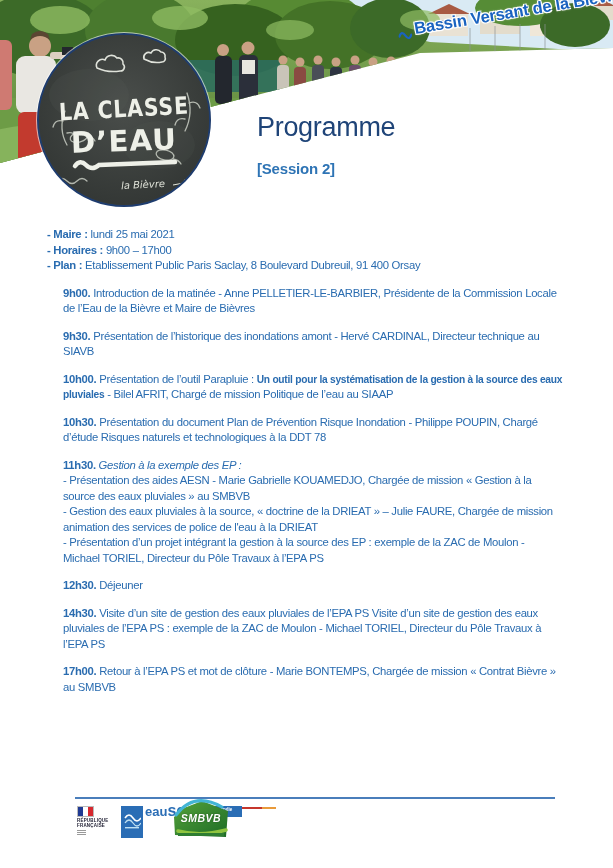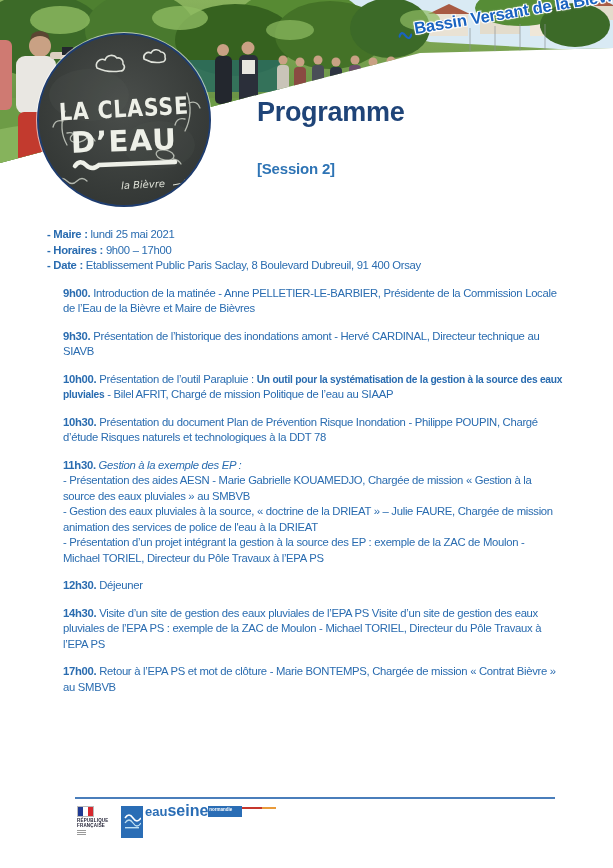--- a/index.html
+++ b/index.html
@@ -31,22 +31,22 @@
   }
   .badge .wavemark{flex:0 0 auto;margin-top:6px;}
   
   .logo-circle{
     position:absolute;left:37px;top:33px;width:170px;height:170px;
     border-radius:50%;border:2px solid #1E3C6E;overflow:hidden;
     background:#3C403D;box-shadow:0 0 0 1px rgba(255,255,255,.6);
   }
   
   .title{
-    position:absolute;left:257px;top:97px;
-    font-size:27px;font-weight:bold;color:var(--title-blue);letter-spacing:-0.3px;
+    position:absolute;left:257px;top:112px;
+    font-size:27px;font-weight:normal;color:var(--title-blue);letter-spacing:-0.3px;
   }
   .subtitle{
     position:absolute;left:257px;top:158px;
     font-size:15px;font-weight:bold;color:var(--accent-blue);line-height:22px;letter-spacing:-0.2px;
   }
   
   .body{
     position:absolute;left:47px;top:227px;width:560px;
     color:var(--body-blue);font-size:11.3px;line-height:15.5px;letter-spacing:-0.3px;
   }
@@ -219,21 +219,21 @@
 
   <div class="title">Programme</div>
   <div class="subtitle">
     <div>[Session 2]</div>
   </div>
 
   <div class="body">
     <div class="info-block" id="info-list">
         <div class="info-line"><span class="info-label">- Maire :</span><span> lundi 25 mai 2021</span></div>
         <div class="info-line"><span class="info-label">- Horaires :</span><span> 9h00 – 17h00</span></div>
-        <div class="info-line"><span class="info-label">- Date :</span><span> Etablissement Public Paris Saclay, 8 Boulevard Dubreuil, 91 400 Orsay</span></div>
+        <div class="info-line"><span class="info-label">- Plan :</span><span> Etablissement Public Paris Saclay, 8 Boulevard Dubreuil, 91 400 Orsay</span></div>
       </div>
     <div id="schedule-list">
         <p class="sched-item"><span class="time">9h00.</span><span class="seg-regular"> Introduction de la matinée - Anne PELLETIER-LE-BARBIER, Présidente de la Commission Locale
 de l’Eau de la Bièvre et Maire de Bièvres</span></p>
         <p class="sched-item"><span class="time">9h30.</span><span class="seg-regular"> Présentation de l’historique des inondations amont - Hervé CARDINAL, Directeur technique au
 SIAVB</span></p>
         <p class="sched-item"><span class="time">10h00.</span><span class="seg-regular"> Présentation de l’outil Parapluie : </span><span class="seg-small">Un outil pour la systématisation de la gestion à la source des eaux
 pluviales</span><span class="seg-regular"> - Bilel AFRIT, Chargé de mission Politique de l’eau au SIAAP</span></p>
         <p class="sched-item"><span class="time">10h30.</span><span class="seg-regular"> Présentation du document Plan de Prévention Risque Inondation - Philippe POUPIN, Chargé
 d’étude Risques naturels et technologiques à la DDT 78</span></p>
@@ -281,14 +281,29 @@
       </svg>
     </div>
     <div class="aesn-col">
       <span class="aesn-eau">eau</span>
       <span class="aesn-seine">seine</span>
       <span class="aesn-norm">normandie</span>
       <span class="aesn-bar"></span>
     </div>
   </div>
 
+  <div class="logo-smbvb">
+    <svg width="58" height="44" viewBox="0 0 58 44">
+      <defs>
+        <linearGradient id="gSm" x1="0" y1="0" x2="1" y2="1">
+          <stop offset="0" stop-color="#55A33A"></stop>
+            <stop offset="1" stop-color="#1D6B26"></stop>
+        </linearGradient>
+      </defs>
+      <polygon points="2,20 12,11 30,4 56,14 54,40 3,38" fill="url(#gSm)"></polygon>
+      <path d="M4 18 Q22 -6 50 10" stroke="#43B5D5" stroke-width="3" fill="none" stroke-linecap="round"></path>
+      <path d="M6 34 Q28 40 54 33" stroke="#8FC43F" stroke-width="3.5" fill="none" stroke-linecap="round"></path>
+      <rect x="6" y="36" width="46" height="3" fill="#2E7D32"></rect>
+    </svg>
+    <span class="smbvb-text">SMBVB</span>
+  </div>
 
 </div>
 
 </body></html>

